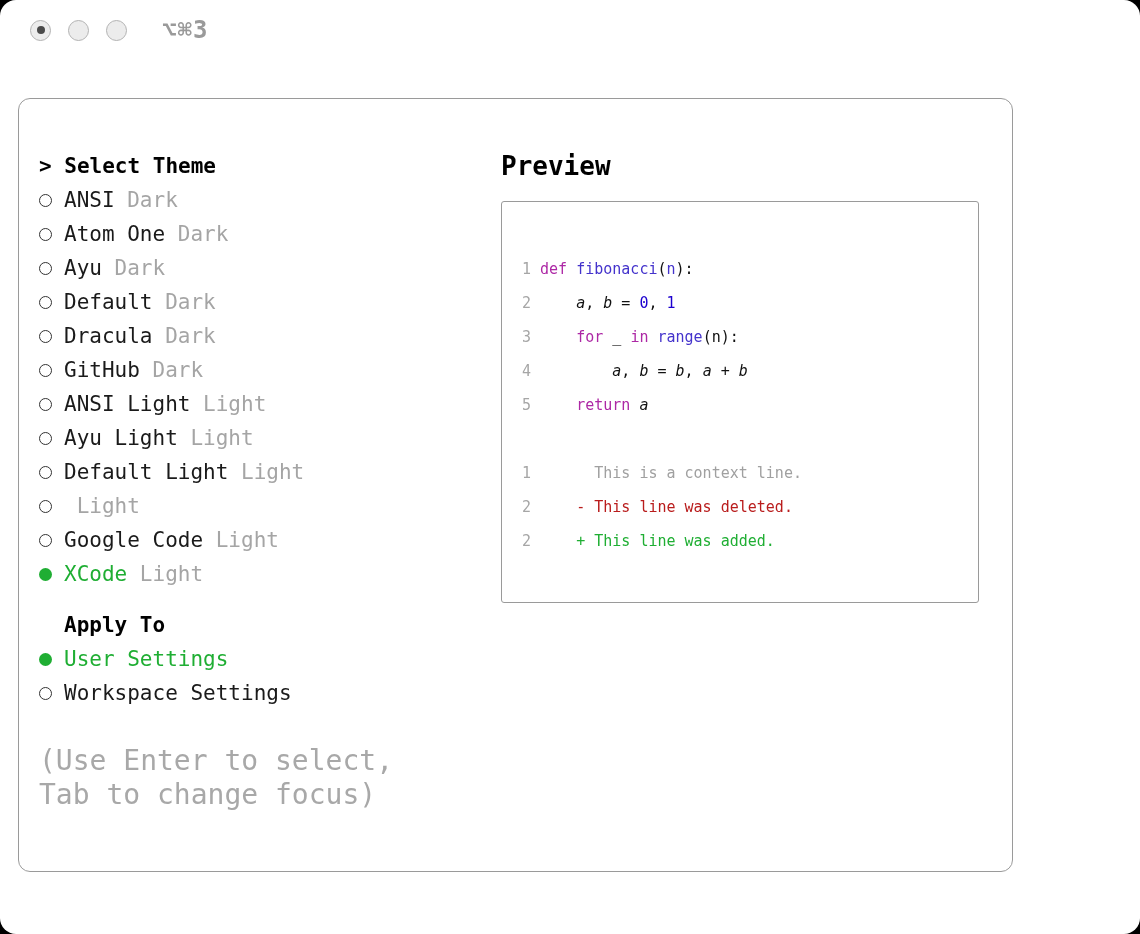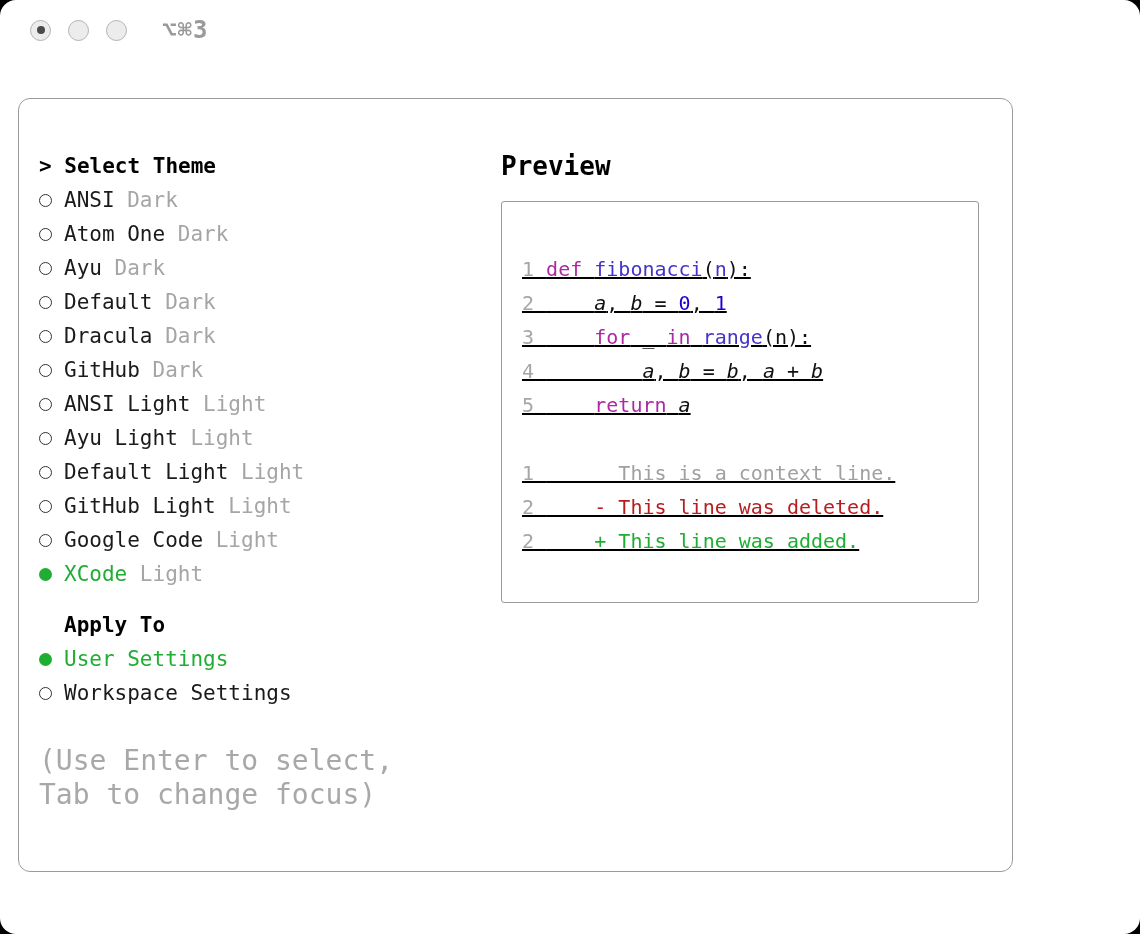--- a/index.html
+++ b/index.html
@@ -54,21 +54,21 @@
     font-size:28px; line-height:34px; white-space:normal;
   }
   
   .preview-col { position:absolute; left:482px; top:50px; }
   .preview-title { font-size:26px; line-height:34px; font-weight:700; color:#000; }
   .preview-box {
     margin-top:18px; width:478px; height:402px;
     border:1px solid #9a9a9a; border-radius:3px; background:#fff;
     padding:50px 0 0 20px;
   }
-  .code-line { font-size:20px; line-height:34px; height:34px; white-space:pre;text-decoration:underline; }
+  .code-line { font-size:15px; line-height:34px; height:34px; white-space:pre; }
   .tok-ln  { color:#a6a6a6; }
   .tok-kw  { color:#ad28a5; }
   .tok-fn  { color:#4433cc; }
   .tok-num { color:#1c00cf; }
   .tok-pl  { color:#111111; }
   .tok-var { color:#111111; font-style:italic; }
   .tok-ctx { color:#a0a0a0; }
   .tok-del { color:#b91c1c; }
   .tok-add { color:#1fae33; }
 </style>
@@ -91,21 +91,21 @@
       <div>
           <div class="row theme-row"><span class="bullet"><span class="ring"></span></span><span class="name">ANSI</span><span class="tag"> Dark</span></div>
           <div class="row theme-row"><span class="bullet"><span class="ring"></span></span><span class="name">Atom One</span><span class="tag"> Dark</span></div>
           <div class="row theme-row"><span class="bullet"><span class="ring"></span></span><span class="name">Ayu</span><span class="tag"> Dark</span></div>
           <div class="row theme-row"><span class="bullet"><span class="ring"></span></span><span class="name">Default</span><span class="tag"> Dark</span></div>
           <div class="row theme-row"><span class="bullet"><span class="ring"></span></span><span class="name">Dracula</span><span class="tag"> Dark</span></div>
           <div class="row theme-row"><span class="bullet"><span class="ring"></span></span><span class="name">GitHub</span><span class="tag"> Dark</span></div>
           <div class="row theme-row"><span class="bullet"><span class="ring"></span></span><span class="name">ANSI Light</span><span class="tag"> Light</span></div>
           <div class="row theme-row"><span class="bullet"><span class="ring"></span></span><span class="name">Ayu Light</span><span class="tag"> Light</span></div>
           <div class="row theme-row"><span class="bullet"><span class="ring"></span></span><span class="name">Default Light</span><span class="tag"> Light</span></div>
-          <div class="row theme-row"><span class="bullet"><span class="ring"></span></span><span class="name">GitHub Light</span><span class="tag"> Light</span></div>
+          <div class="row theme-row"><span class="bullet"><span class="ring"></span></span><span class="tag"> Light</span></div>
           <div class="row theme-row"><span class="bullet"><span class="ring"></span></span><span class="name">Google Code</span><span class="tag"> Light</span></div>
           <div class="row theme-row selected"><span class="bullet on"><span class="ring"></span></span><span class="name">XCode</span><span class="tag"> Light</span></div>
         </div>
 
       <div class="row section-title">
         <span class="bullet empty"></span>
         <span>Apply To</span>
       </div>
       <div>
           <div class="row opt-row selected"><span class="bullet on"><span class="ring"></span></span><span class="name">User Settings</span></div>

